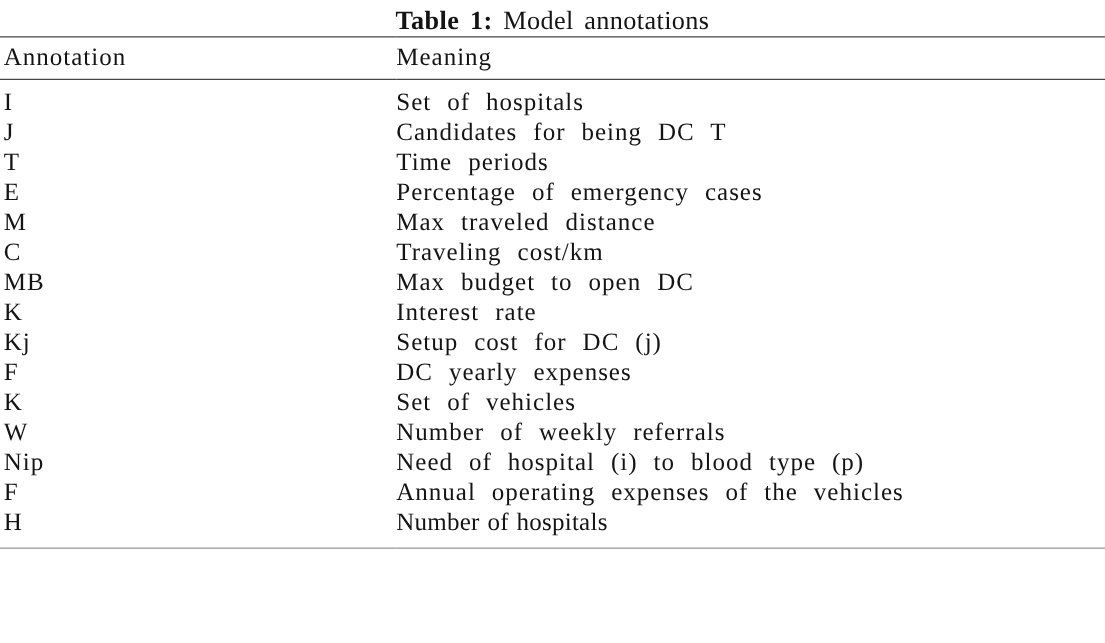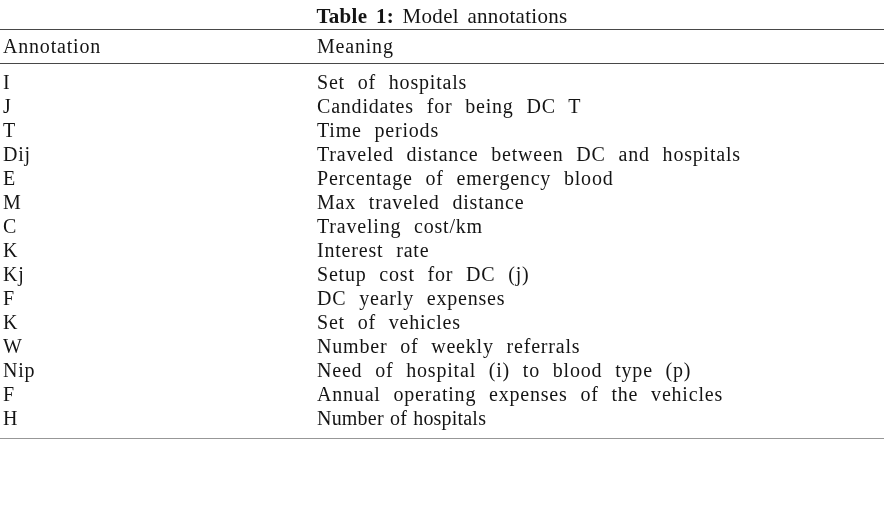--- a/index.html
+++ b/index.html
@@ -89,34 +89,34 @@
       </tr>
       <tr>
         <td class="col-annotation">J</td>
         <td class="col-meaning">Candidates for being DC T</td>
       </tr>
       <tr>
         <td class="col-annotation">T</td>
         <td class="col-meaning">Time periods</td>
       </tr>
       <tr>
-        <td class="col-annotation">Dij</td>
-        <td class="col-meaning">Traveled distance between DC and hospitals</td>
-      </tr>
-      <tr>
         <td class="col-annotation">E</td>
-        <td class="col-meaning">Percentage of emergency blood</td>
+        <td class="col-meaning">Percentage of emergency cases</td>
       </tr>
       <tr>
         <td class="col-annotation">M</td>
         <td class="col-meaning">Max traveled distance</td>
       </tr>
       <tr>
         <td class="col-annotation">C</td>
         <td class="col-meaning">Traveling cost/km</td>
+      </tr>
+      <tr>
+        <td class="col-annotation">MB</td>
+        <td class="col-meaning">Max budget to open DC</td>
       </tr>
       <tr>
         <td class="col-annotation">K</td>
         <td class="col-meaning">Interest rate</td>
       </tr>
       <tr>
         <td class="col-annotation">Kj</td>
         <td class="col-meaning">Setup cost for DC (j)</td>
       </tr>
       <tr>

